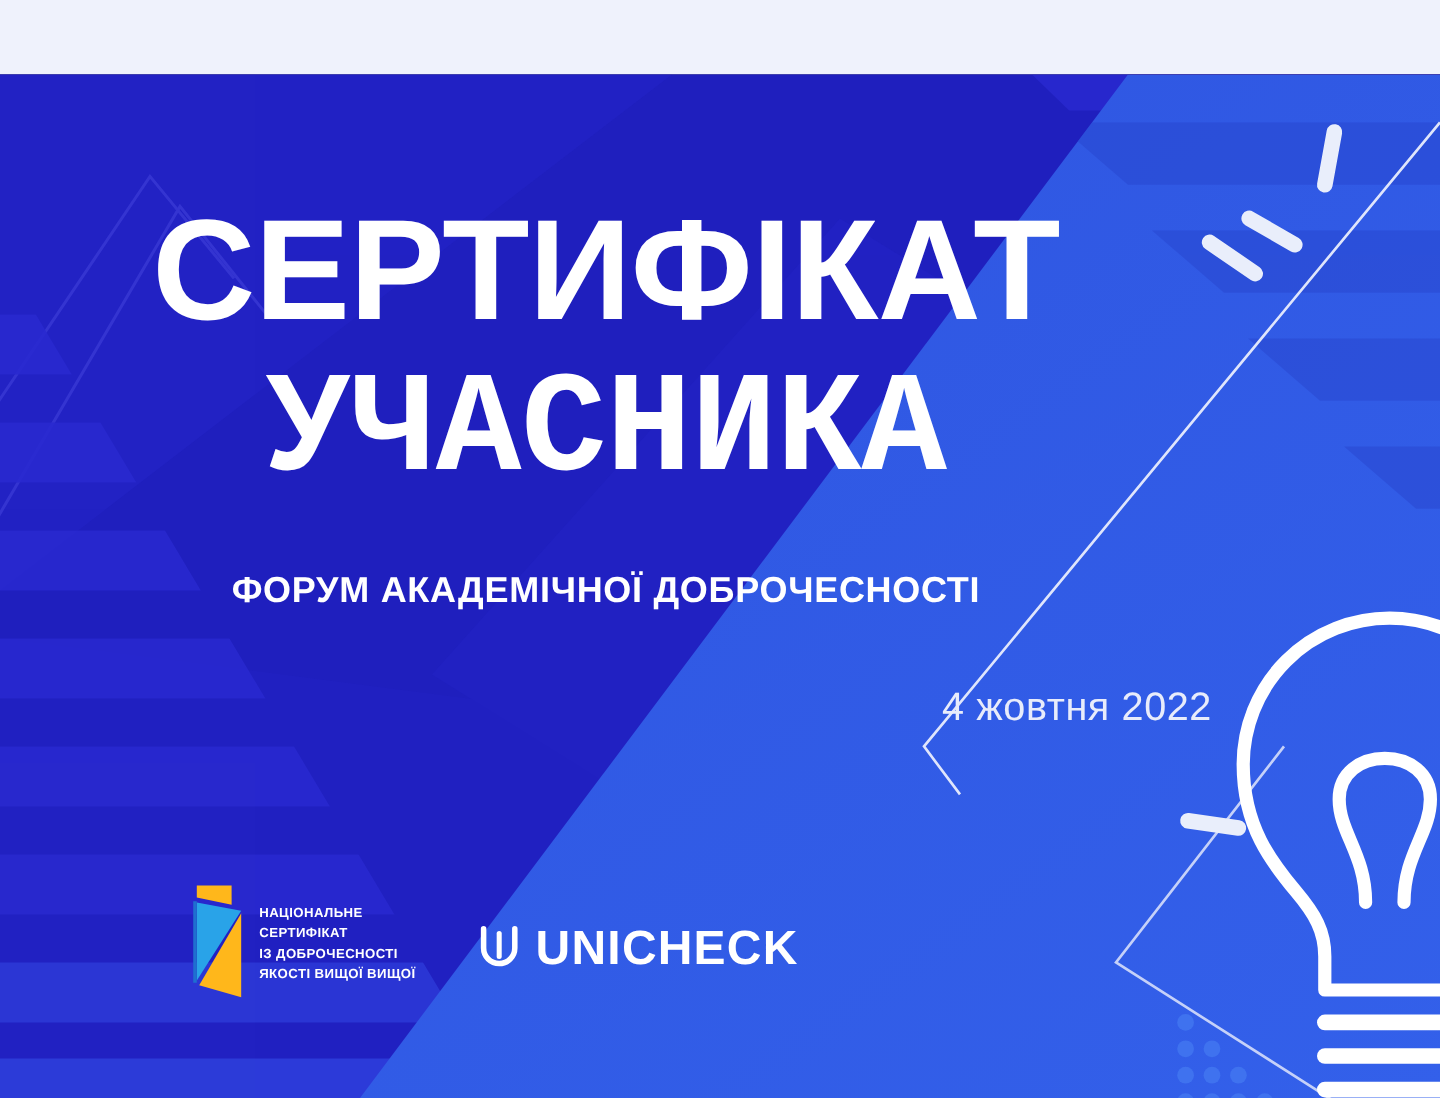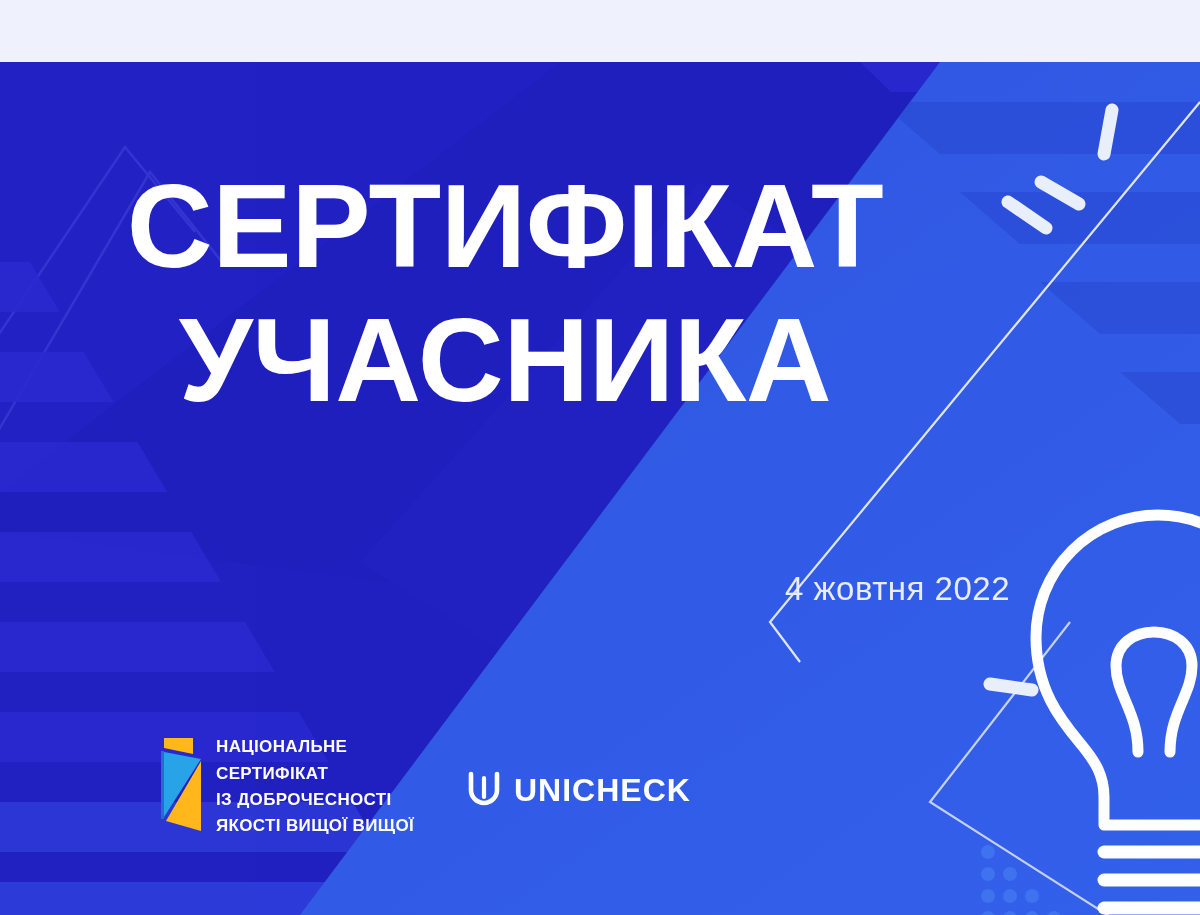--- a/index.html
+++ b/index.html
@@ -63,21 +63,21 @@
     width: 1010px;
     text-align: center;
     color: #ffffff;
     font-weight: 700;
     font-size: 119px;
     line-height: 1;
     letter-spacing: -0.5px;
     white-space: nowrap;
   }
   .title-line-1 { top: 104px; }
-  .title-line-2 { top: 238px; }
+  .title-line-2 { top: 238px; font-family: Liberation Mono, monospace; }
 
   .subtitle {
     position: absolute;
     top: 414px;
     width: 1010px;
     text-align: center;
     color: #ffffff;
     font-weight: 700;
     font-size: 30px;
     letter-spacing: 0.6px;
@@ -112,21 +112,21 @@
     align-items: center;
   }
   .naqa-mark {
     width: 58px;
     height: 104px;
     flex: 0 0 auto;
   }
   .naqa-text {
     margin-left: 10px;
     color: #ffffff;
-    font-size: 17px;
+    font-size: 11px;
     font-weight: 700;
     line-height: 1.55;
     letter-spacing: 0.35px;
     white-space: nowrap;
   }
   .naqa-text div { display: block; }
 
   .unicheck-logo {
     display: flex;
     align-items: center;
@@ -134,21 +134,21 @@
     margin-top: 6px;
   }
   .unicheck-mark {
     width: 36px;
     height: 40px;
     flex: 0 0 auto;
   }
   .unicheck-word {
     margin-left: 12px;
     color: #ffffff;
-    font-size: 32px;
+    font-size: 40px;
     font-weight: 700;
     letter-spacing: 1px;
     line-height: 1;
     white-space: nowrap;
   }
 </style>
 </head>
 <body>
 
 <div id="certificate-page">
@@ -273,20 +273,21 @@
           <line x1="1041" y1="540" x2="1079" y2="562" transform="translate(0,-420)"></line>
           <line x1="990" y1="622" x2="1032" y2="628"></line>
         </g>
 
       </g>
     </svg>
 
     <div class="content">
       <div class="title-line title-line-1">СЕРТИФІКАТ</div>
       <div class="title-line title-line-2">УЧАСНИКА</div>
+      <div class="subtitle">ФОРУМ АКАДЕМІЧНОЇ ДОБРОЧЕСНОСТІ</div>
       <div class="event-date">4 жовтня 2022</div>
     </div>
 
     <div class="logo-row">
 
       <div class="naqa-logo">
         <svg class="naqa-mark" viewBox="0 0 58 104">
 
           <polygon points="16,3 45,3 45,19 16,13" fill="#ffb71b"></polygon>
 

